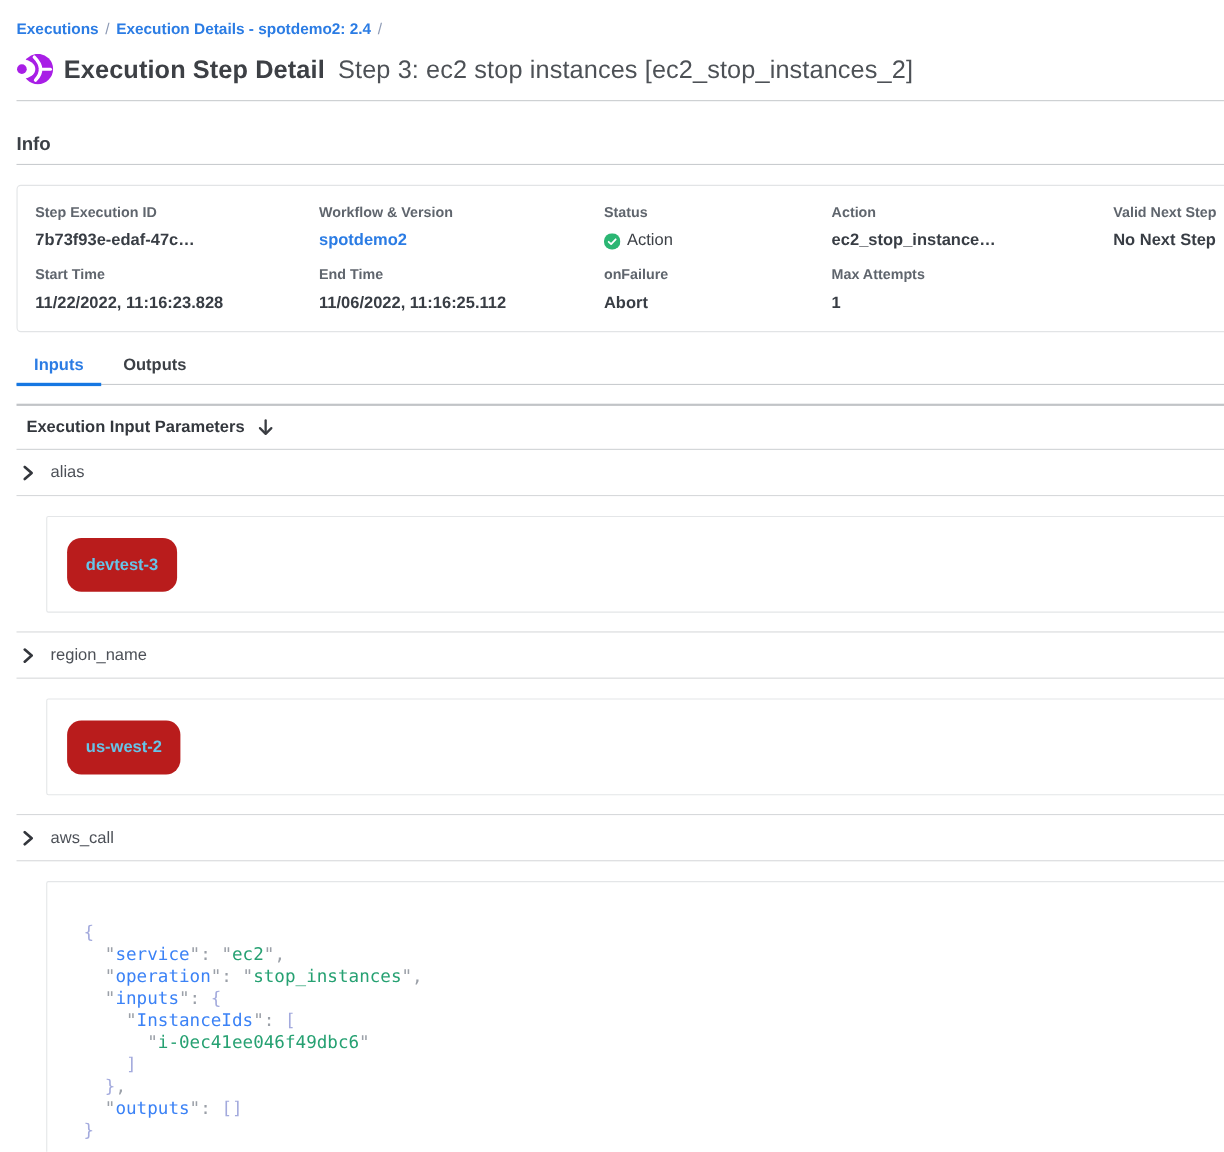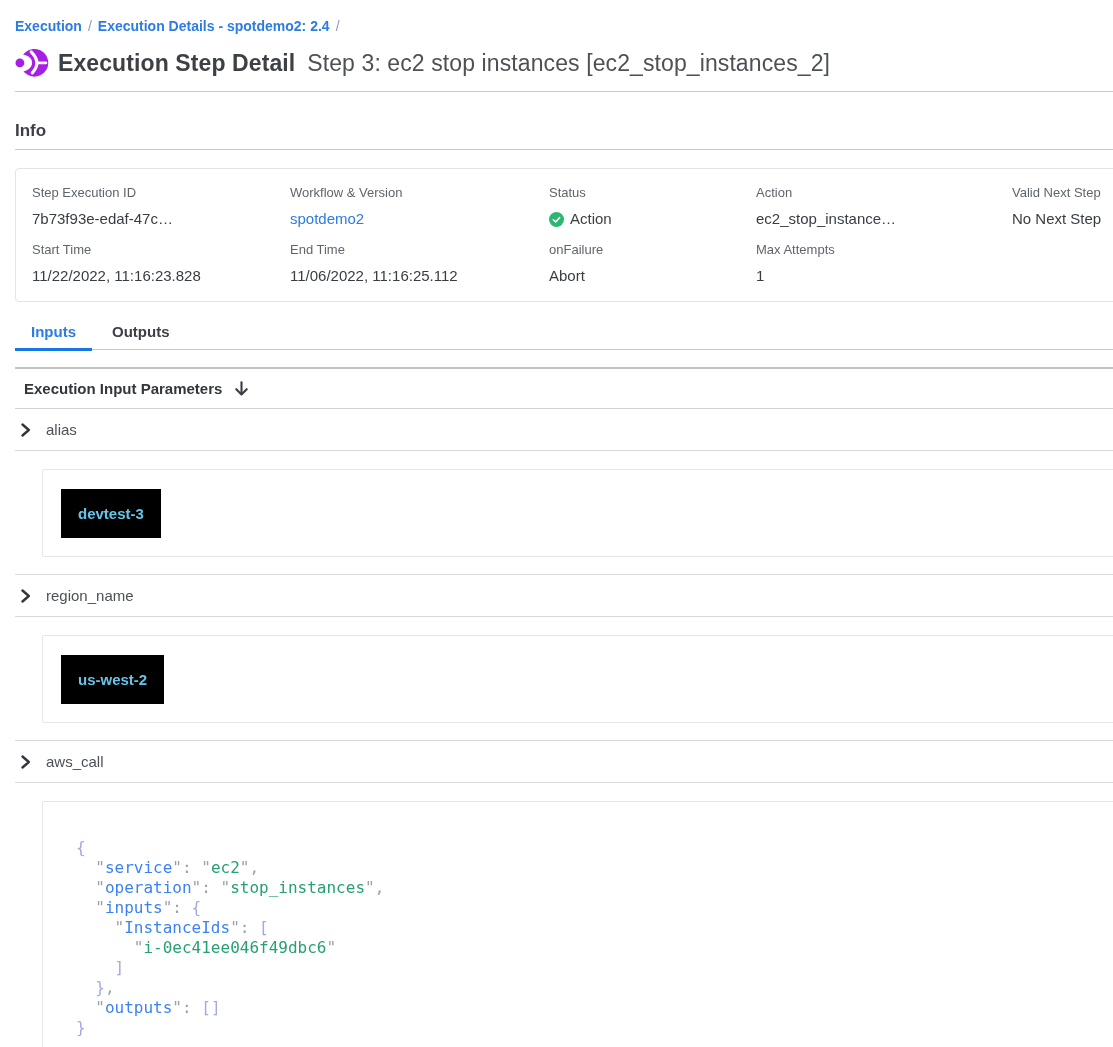--- a/index.html
+++ b/index.html
@@ -31,22 +31,22 @@
 
   .section-title { margin-top: 30px; font-size: 17px; font-weight: 700; color: #3c4046; line-height: 17px; }
 
   
   .info-card {
     margin-top: 18px; margin-right: -10px;
     border: 1px solid #e2e4e6; border-radius: 4px;
     padding: 16px 0 16px 16px;
   }
   .info-grid { display: grid; grid-template-columns: 258px 259px 207px 256px auto; row-gap: 14px; }
-  .cell-label { font-size: 13px; color: #5f656d; line-height: 16px; margin-bottom: 9px; font-weight: 400; }
-  .cell-value { font-size: 15px; color: #383d44; line-height: 18px; font-weight: 400; }
+  .cell-label { font-size: 13px; color: #5f656d; line-height: 16px; margin-bottom: 9px; font-weight: 700; }
+  .cell-value { font-size: 15px; color: #383d44; line-height: 18px; font-weight: 700; }
   .cell-value.link { color: var(--blue); }
   .cell-value.status { display: flex; align-items: center; font-weight: 400; color: #3c4046; }
   .check-icon { width: 15px; height: 15px; margin-right: 6px; flex: 0 0 auto; }
 
   
   .tabs { margin-top: 13px; display: flex; height: 35px; align-items: stretch; border-bottom: 1px solid #c9cccf; }
   .tab { display: flex; align-items: center; padding: 0 16px; font-size: 15px; font-weight: 700;
          color: #3c4046; cursor: pointer; border-bottom: 3px solid transparent; margin-bottom: -2px; }
   .tab.active { color: var(--blue); border-bottom-color: var(--tab-underline); }
   .tab + .tab { margin-left: 4px; }
@@ -57,38 +57,38 @@
   .params-header .ph-label { font-size: 15px; font-weight: 700; color: #33373d; }
   .sort-arrow-icon { margin-left: 13px; width: 13px; height: 15px; }
 
   .param-row { height: 42px; display: flex; align-items: center; padding-left: 5px;
                border-bottom: 1px solid #d7d9db; cursor: pointer; }
   .chevron-icon { width: 11px; height: 14px; flex: 0 0 auto; }
   .param-name { margin-left: 15px; font-size: 15px; color: #4c5057; font-weight: 400; }
 
   .param-box { margin: 18px -10px 17px 27px; border: 1px solid #e4e6e8; border-radius: 2px; }
   .chip-box { padding: 19px 18px 18px; }
-  .value-chip { display: inline-block; background: #000000; color: var(--chip-blue);
-                font-size: 15px; font-weight: 700; line-height: 19px; padding: 15px 17px; }
+  .value-chip { display: inline-block; background: #b91c1c; color: var(--chip-blue);
+                font-size: 15px; font-weight: 700; line-height: 19px; padding: 15px 17px; border-radius: 13px; }
 
   .code-box { margin: 18px -10px 0 27px; border: 1px solid #e4e6e8; border-radius: 2px;
               padding: 36px 33px 30px 33px; height: 300px; }
   .code-box pre { font-family: "DejaVu Sans Mono", monospace; font-size: 16px; line-height: 20px; }
   .tok-p { color: #9ba0a8; }
   .tok-k { color: #3b82f6; }
   .tok-s { color: #26a172; }
   .tok-b { color: #a3aadd; }
 </style>
 </head>
 <body>
 
 <div class="page">
 
   <div class="breadcrumb">
-    <a href="#">Execution</a><span class="crumb-sep">/</span><a href="#">Execution Details - spotdemo2: 2.4</a><span class="crumb-sep">/</span>
+    <a href="#">Executions</a><span class="crumb-sep">/</span><a href="#">Execution Details - spotdemo2: 2.4</a><span class="crumb-sep">/</span>
   </div>
 
   <div class="title-row">
     <svg class="logo-icon" viewBox="0 0 34 28">
       <circle cx="19.4" cy="13.8" r="13.85" fill="var(--icon-purple)"></circle>
       <ellipse cx="6.0" cy="13.8" rx="11.1" ry="8.6" fill="#ffffff"></ellipse>
       <circle cx="4.9" cy="13.9" r="4.4" fill="var(--icon-purple)"></circle>
       <path d="M16.2 2.9 Q27.0 13.8 17.3 23.8" fill="none" stroke="#ffffff" stroke-width="3.1" stroke-linecap="round"></path>
       <path d="M21.8 13.9 L30.9 13.9" fill="none" stroke="#ffffff" stroke-width="2.8" stroke-linecap="round"></path>
     </svg>

